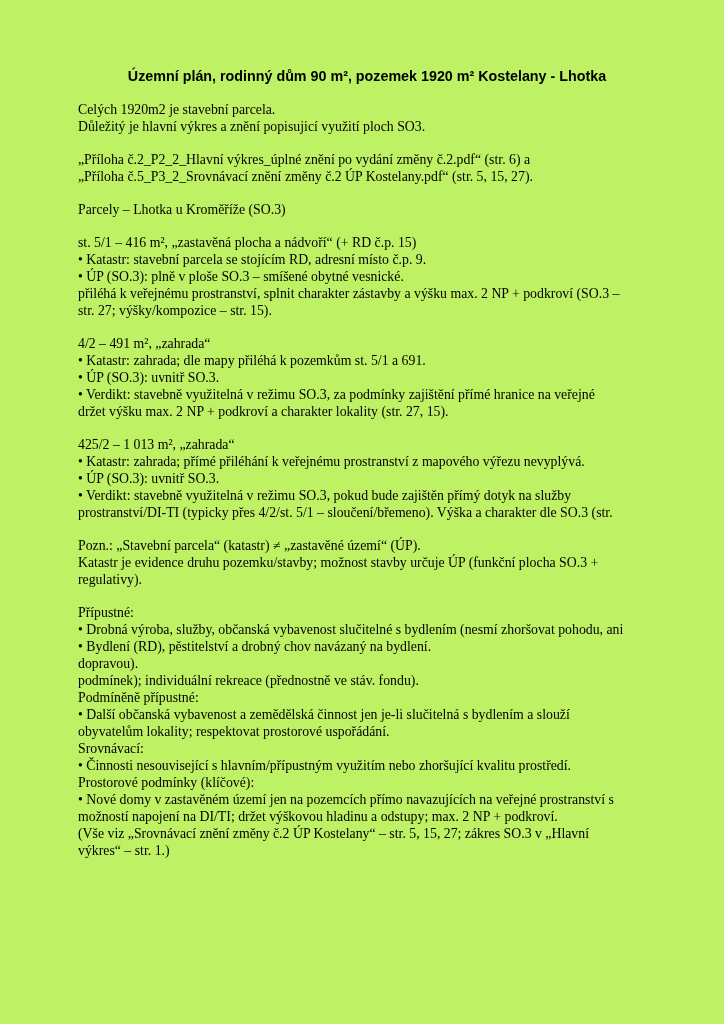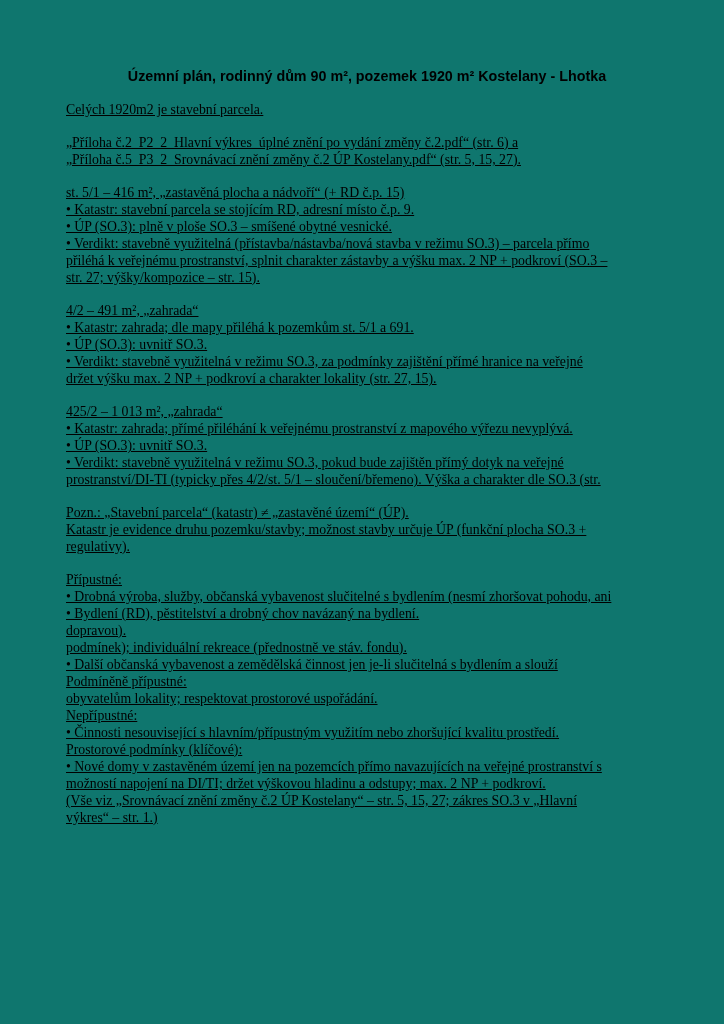--- a/index.html
+++ b/index.html
@@ -4,100 +4,102 @@
 <style>
   html, body {
     margin: 0;
     padding: 0;
     background: #ffffff;
   }
   .page {
     position: relative;
     width: 724px;
     height: 1024px;
-    background: #0f766e;
+    background: #bef264;
     color: #000000;
     box-sizing: border-box;
     padding: 67px 56px 0 66px;
     overflow: hidden;
     font-family: "Liberation Serif", serif;
   }
   .title {
     font-family: "Liberation Sans", sans-serif;
     font-weight: bold;
     font-size: 14.3px;
     line-height: 18px;
     text-align: center;
     margin: 0 0 16px 0;
     white-space: nowrap;
   }
   .block {
-    margin: 0 0 16px 0;
-    text-decoration: underline;
+    margin: 0 0 16px 12px;
   }
   .block:last-child {
     margin-bottom: 0;
   }
   .line {
     display: block;
     font-size: 13.8px;
     line-height: 17px;
     white-space: pre;
   }
 </style>
 </head>
 <body>
 
 <div class="page">
   <h1 class="title">Územní plán, rodinný dům 90 m², pozemek 1920 m² Kostelany - Lhotka</h1>
   <div class="doc-body">
       <p class="block">
         <span class="line">Celých 1920m2 je stavební parcela.</span>
+        <span class="line">Důležitý je hlavní výkres a znění popisujicí využití ploch SO3.</span>
       </p>
       <p class="block">
         <span class="line">„Příloha č.2_P2_2_Hlavní výkres_úplné znění po vydání změny č.2.pdf“ (str. 6) a</span>
         <span class="line">„Příloha č.5_P3_2_Srovnávací znění změny č.2 ÚP Kostelany.pdf“ (str. 5, 15, 27).</span>
       </p>
       <p class="block">
+        <span class="line">Parcely – Lhotka u Kroměříže (SO.3)</span>
+      </p>
+      <p class="block">
         <span class="line">st. 5/1 – 416 m², „zastavěná plocha a nádvoří“ (+ RD č.p. 15)</span>
         <span class="line">• Katastr: stavební parcela se stojícím RD, adresní místo č.p. 9.</span>
         <span class="line">• ÚP (SO.3): plně v ploše SO.3 – smíšené obytné vesnické.</span>
-        <span class="line">• Verdikt: stavebně využitelná (přístavba/nástavba/nová stavba v režimu SO.3) – parcela přímo</span>
         <span class="line">přiléhá k veřejnému prostranství, splnit charakter zástavby a výšku max. 2 NP + podkroví (SO.3 –</span>
         <span class="line">str. 27; výšky/kompozice – str. 15).</span>
       </p>
       <p class="block">
         <span class="line">4/2 – 491 m², „zahrada“</span>
         <span class="line">• Katastr: zahrada; dle mapy přiléhá k pozemkům st. 5/1 a 691.</span>
         <span class="line">• ÚP (SO.3): uvnitř SO.3.</span>
         <span class="line">• Verdikt: stavebně využitelná v režimu SO.3, za podmínky zajištění přímé hranice na veřejné</span>
         <span class="line">držet výšku max. 2 NP + podkroví a charakter lokality (str. 27, 15).</span>
       </p>
       <p class="block">
         <span class="line">425/2 – 1 013 m², „zahrada“</span>
         <span class="line">• Katastr: zahrada; přímé přiléhání k veřejnému prostranství z mapového výřezu nevyplývá.</span>
         <span class="line">• ÚP (SO.3): uvnitř SO.3.</span>
-        <span class="line">• Verdikt: stavebně využitelná v režimu SO.3, pokud bude zajištěn přímý dotyk na veřejné</span>
+        <span class="line">• Verdikt: stavebně využitelná v režimu SO.3, pokud bude zajištěn přímý dotyk na služby</span>
         <span class="line">prostranství/DI-TI (typicky přes 4/2/st. 5/1 – sloučení/břemeno). Výška a charakter dle SO.3 (str.</span>
       </p>
       <p class="block">
         <span class="line">Pozn.: „Stavební parcela“ (katastr) ≠ „zastavěné území“ (ÚP).</span>
         <span class="line">Katastr je evidence druhu pozemku/stavby; možnost stavby určuje ÚP (funkční plocha SO.3 +</span>
         <span class="line">regulativy).</span>
       </p>
       <p class="block">
         <span class="line">Přípustné:</span>
         <span class="line">• Drobná výroba, služby, občanská vybavenost slučitelné s bydlením (nesmí zhoršovat pohodu, ani</span>
         <span class="line">• Bydlení (RD), pěstitelství a drobný chov navázaný na bydlení.</span>
         <span class="line">dopravou).</span>
         <span class="line">podmínek); individuální rekreace (přednostně ve stáv. fondu).</span>
+        <span class="line">Podmíněně přípustné:</span>
         <span class="line">• Další občanská vybavenost a zemědělská činnost jen je-li slučitelná s bydlením a slouží</span>
-        <span class="line">Podmíněně přípustné:</span>
         <span class="line">obyvatelům lokality; respektovat prostorové uspořádání.</span>
-        <span class="line">Nepřípustné:</span>
+        <span class="line">Srovnávací:</span>
         <span class="line">• Činnosti nesouvisející s hlavním/přípustným využitím nebo zhoršující kvalitu prostředí.</span>
         <span class="line">Prostorové podmínky (klíčové):</span>
         <span class="line">• Nové domy v zastavěném území jen na pozemcích přímo navazujících na veřejné prostranství s</span>
         <span class="line">možností napojení na DI/TI; držet výškovou hladinu a odstupy; max. 2 NP + podkroví.</span>
         <span class="line">(Vše viz „Srovnávací znění změny č.2 ÚP Kostelany“ – str. 5, 15, 27; zákres SO.3 v „Hlavní</span>
         <span class="line">výkres“ – str. 1.)</span>
       </p>
     </div>
 </div>
 

